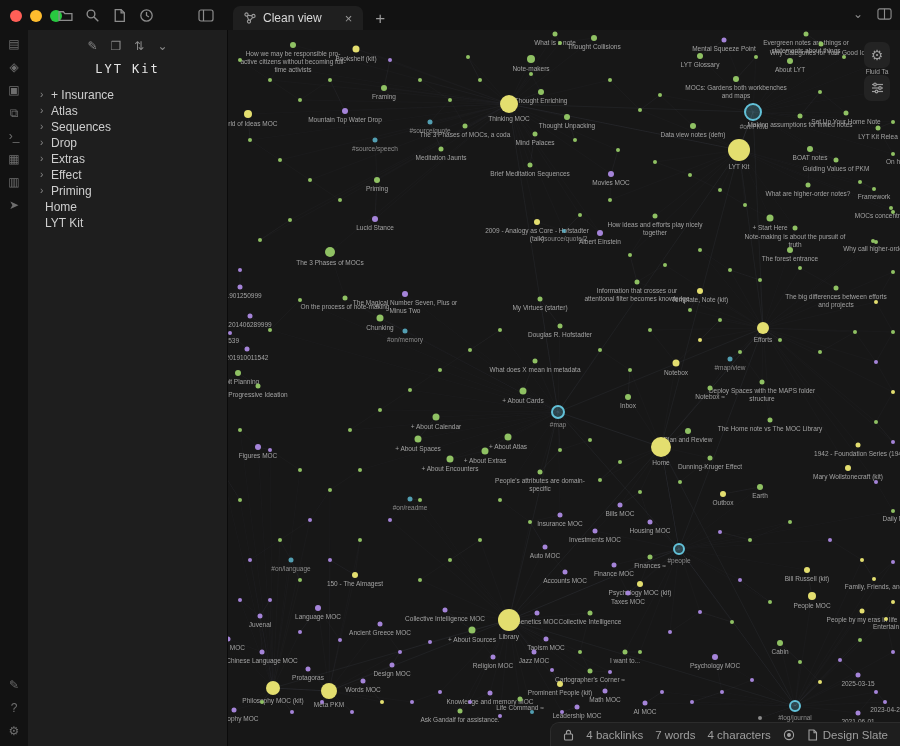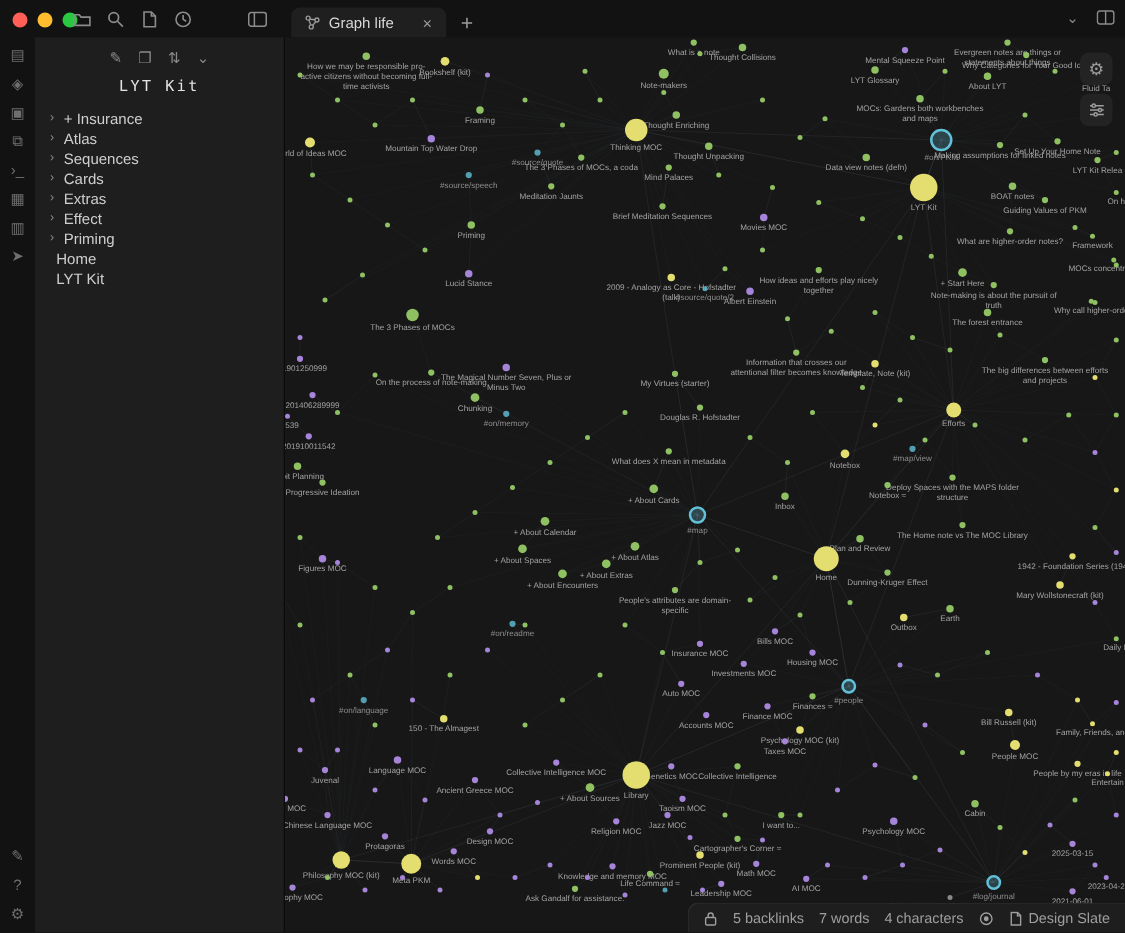--- a/index.html
+++ b/index.html
@@ -107,21 +107,21 @@
         <span class="tab-icon">
           <svg class="i" width="12" height="12" viewBox="0 0 12 12" fill="none" stroke="currentColor" stroke-width="1.1">
               <circle cx="2.5" cy="2.5" r="1.6"></circle>
               <circle cx="9.5" cy="4" r="1.6"></circle>
               <circle cx="5" cy="9.5" r="1.6"></circle>
               <line x1="3.8" y1="3.4" x2="8.2" y2="3.8"></line>
               <line x1="3.2" y1="4" x2="4.6" y2="8.1"></line>
               <line x1="8.7" y1="5.3" x2="5.9" y2="8.6"></line>
             </svg>
         </span>
-        <span class="tab-label">Graph life</span>
+        <span class="tab-label">Clean view</span>
         <span class="tab-close">×</span>
       </div>
       <div class="newtab">+</div>
       <div class="tabbar-right">
         <span class="tab-chevron">⌄</span>
         <span>
           <svg class="i" width="15" height="14" viewBox="0 0 16 14" fill="none" stroke="currentColor" stroke-width="1.2">
               <rect x="1" y="1.5" width="14" height="11" rx="2"></rect>
               <line x1="8" y1="1.5" x2="8" y2="12.5"></line>
             </svg>
@@ -164,21 +164,21 @@
         <div class="trow">
           <span class="chev">›</span>
           <span class="tlab">Atlas</span>
         </div>
         <div class="trow">
           <span class="chev">›</span>
           <span class="tlab">Sequences</span>
         </div>
         <div class="trow">
           <span class="chev">›</span>
-          <span class="tlab">Cards</span>
+          <span class="tlab">Drop</span>
         </div>
         <div class="trow">
           <span class="chev">›</span>
           <span class="tlab">Extras</span>
         </div>
         <div class="trow">
           <span class="chev">›</span>
           <span class="tlab">Effect</span>
         </div>
         <div class="trow">
@@ -1212,21 +1212,21 @@
 
   <div class="statusbar">
     <span class="sb-item">
       <span class="sb-ico">
         <svg class="i" width="11" height="12" viewBox="0 0 11 12" fill="none" stroke="currentColor" stroke-width="1.1">
             <rect x="1.5" y="5" width="8" height="6" rx="1"></rect>
             <path d="M3.5 5V3.4a2 2 0 0 1 4 0V5"></path>
           </svg>
       </span>
     </span>
-    <span class="sb-item">5 backlinks</span>
+    <span class="sb-item">4 backlinks</span>
     <span class="sb-item">7 words</span>
     <span class="sb-item">4 characters</span>
     <span class="sb-item">
       <svg class="i" width="12" height="12" viewBox="0 0 12 12" fill="none" stroke="currentColor" stroke-width="1.1">
           <circle cx="6" cy="6" r="4.6"></circle>
           <circle cx="6" cy="6" r="1.4" fill="currentColor"></circle>
         </svg>
     </span>
     <span class="sb-item">
       <span class="sb-ico">

